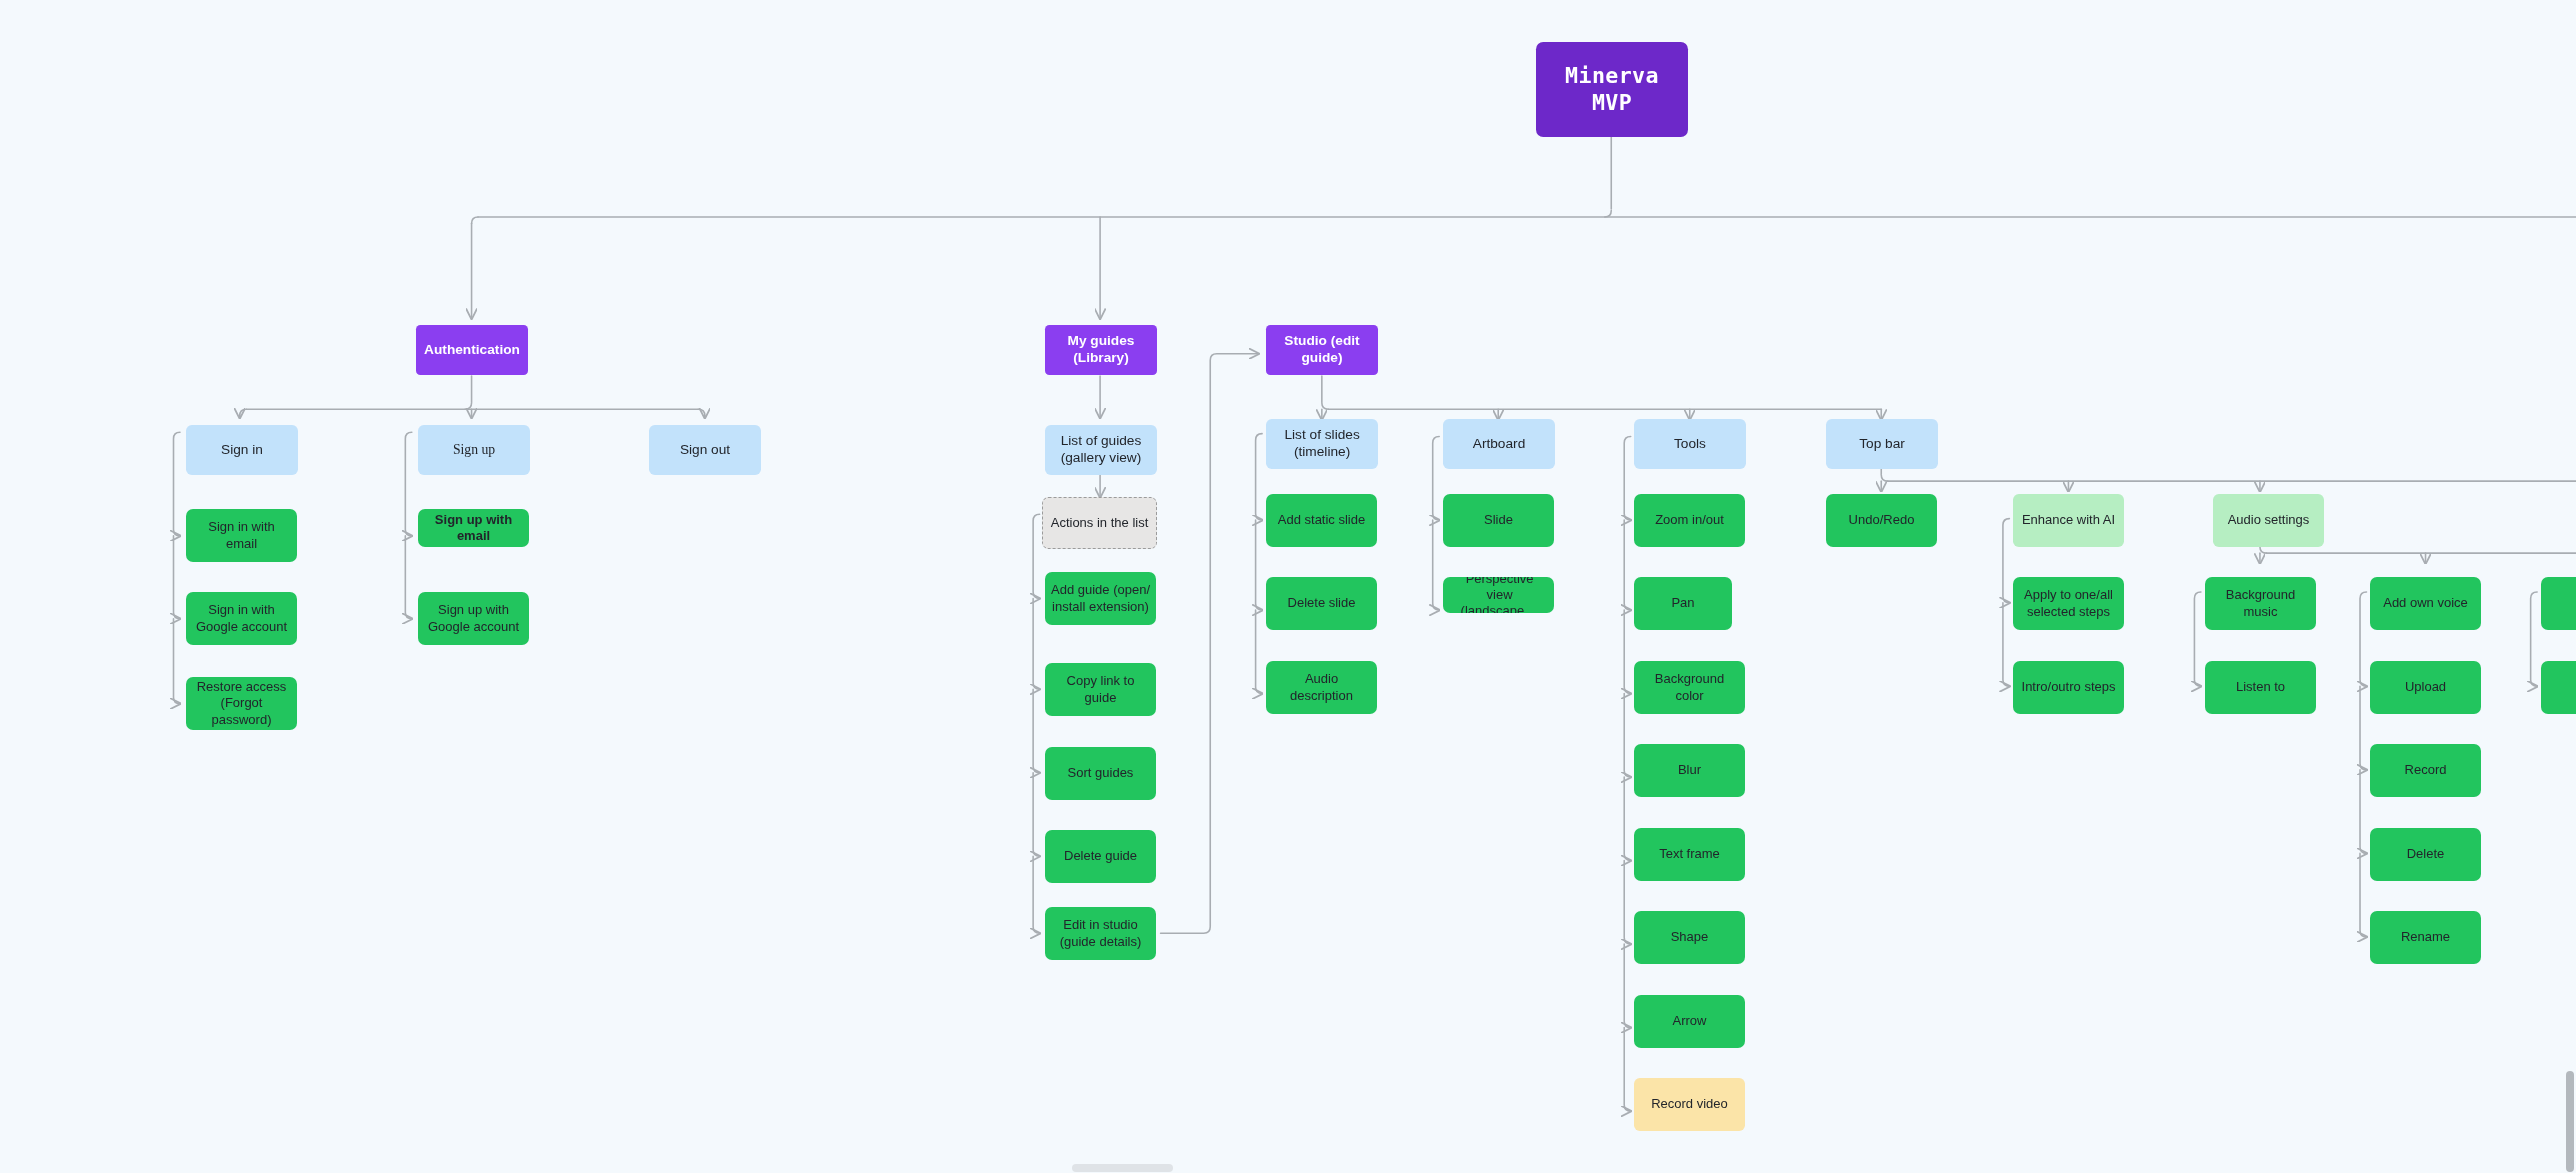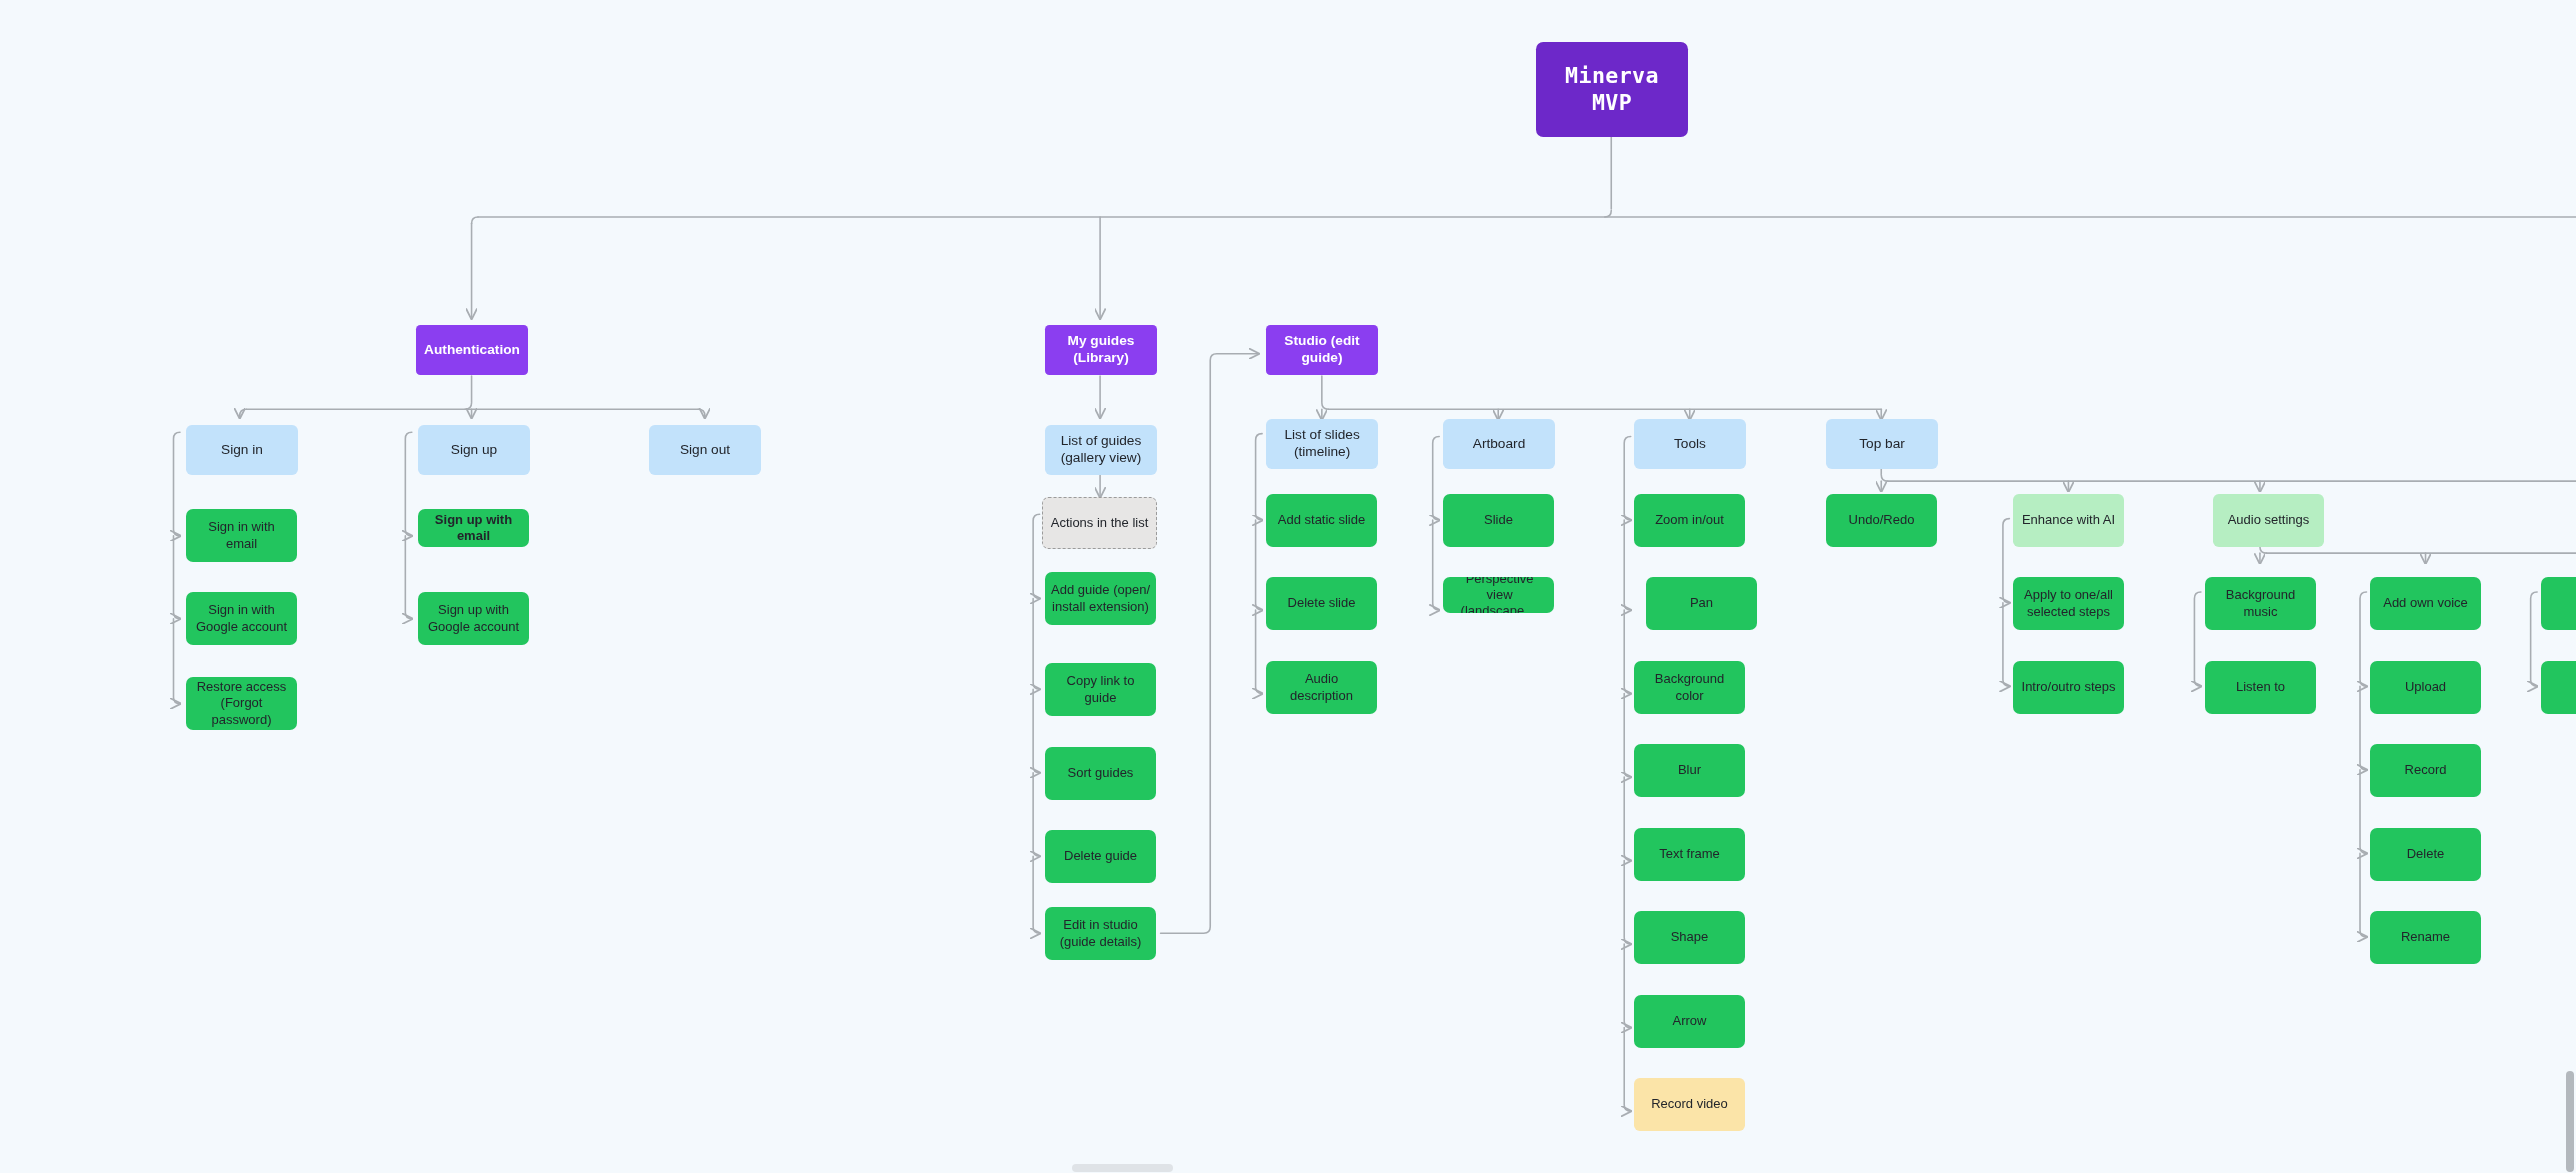--- a/index.html
+++ b/index.html
@@ -206,21 +206,21 @@
 
   <div class="node lvl1" style="left:416px; top:325px; width:112px; height:50px;">Authentication</div>
 
   <div class="node lvl2" style="left:186px; top:425px; width:112px; height:50px;">Sign in</div>
   <div class="node leaf" style="left:186px; top:509px; width:111px; height:53px;">Sign in with email</div>
   <div class="node leaf" style="left:186px; top:592px; width:111px; height:53px;">Sign in with
 Google account</div>
   <div class="node leaf" style="left:186px; top:677px; width:111px; height:53px;">Restore access
 (Forgot password)</div>
 
-  <div class="node lvl2" style="left:418px; top:425px; width:112px; height:50px;">Sign up</div>
+  <div class="node lvl2" style="left:418px; top:425px; width:112px; height:50px;font-family:Liberation Serif, serif;">Sign up</div>
   <div class="node leaf" style="left:418px; top:509px; width:111px; height:38px;font-weight:bold;">Sign up with email</div>
   <div class="node leaf" style="left:418px; top:592px; width:111px; height:53px;">Sign up with
 Google account</div>
 
   <div class="node lvl2" style="left:649px; top:425px; width:112px; height:50px;">Sign out</div>
 
   <div class="node lvl1" style="left:1045px; top:325px; width:112px; height:50px;">My guides
 (Library)</div>
   <div class="node lvl2" style="left:1045px; top:425px; width:112px; height:50px;">List of guides
 (gallery view)</div>
@@ -241,21 +241,21 @@
   <div class="node leaf" style="left:1266px; top:577px; width:111px; height:53px;">Delete slide</div>
   <div class="node leaf" style="left:1266px; top:661px; width:111px; height:53px;">Audio description</div>
 
   <div class="node lvl2" style="left:1443px; top:419px; width:112px; height:50px;">Artboard</div>
   <div class="node leaf" style="left:1443px; top:494px; width:111px; height:53px;">Slide</div>
   <div class="node leaf" style="left:1443px; top:577px; width:111px; height:36px;padding-left:8px;">Perspective view
 (landscape,...</div>
 
   <div class="node lvl2" style="left:1634px; top:419px; width:112px; height:50px;">Tools</div>
   <div class="node leaf" style="left:1634px; top:494px; width:111px; height:53px;">Zoom in/out</div>
-  <div class="node leaf" style="left:1634px; top:577px; width:111px; height:53px;margin-left:12px;">Pan</div>
+  <div class="node leaf" style="left:1634px; top:577px; width:98px; height:53px;">Pan</div>
   <div class="node leaf" style="left:1634px; top:661px; width:111px; height:53px;">Background color</div>
   <div class="node leaf" style="left:1634px; top:744px; width:111px; height:53px;">Blur</div>
   <div class="node leaf" style="left:1634px; top:828px; width:111px; height:53px;">Text frame</div>
   <div class="node leaf" style="left:1634px; top:911px; width:111px; height:53px;">Shape</div>
   <div class="node leaf" style="left:1634px; top:995px; width:111px; height:53px;">Arrow</div>
   <div class="node accent-amber" style="left:1634px; top:1078px; width:111px; height:53px;">Record video</div>
 
   <div class="node lvl2" style="left:1826px; top:419px; width:112px; height:50px;">Top bar</div>
   <div class="node leaf" style="left:1826px; top:494px; width:111px; height:53px;">Undo/Redo</div>
 

